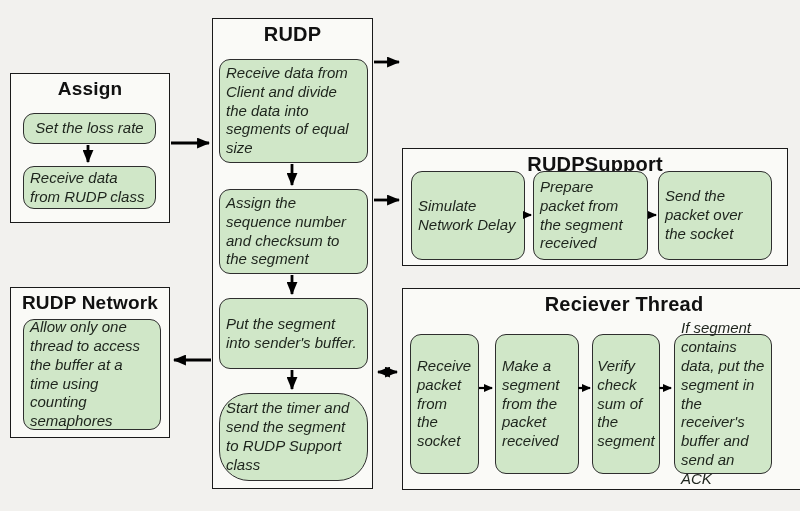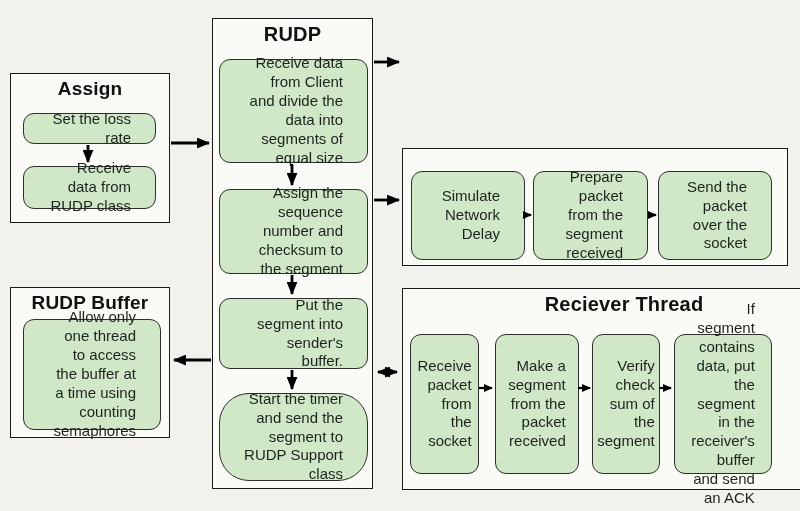--- a/index.html
+++ b/index.html
@@ -26,24 +26,25 @@
     text-align:center;font-weight:bold;color:var(--title);
     font-size:20px;letter-spacing:0.2px;
   }
   .group-title.sm{font-size:19px;}
   .node{
     position:absolute;
     background:var(--node-fill);
     border:1.4px solid var(--node-border);
     border-radius:11px;
     display:flex;align-items:center;justify-content:center;
-    text-align:right;
+    text-align:left;
     color:var(--text);
     font-size:15px;line-height:1.26;
-    padding:4px 24px;
+    padding:4px 6px;
+    font-style:italic;
   }
   svg.wires{position:absolute;left:0;top:0;pointer-events:none;}
   svg.wires line{stroke:var(--arrow);}
   svg.wires .lg{stroke-width:2.8;}
   svg.wires .sm{stroke-width:2.2;}
 </style>
 </head>
 <body>
 
 <div class="stage">
@@ -57,35 +58,36 @@
   <div class="group" style="left:212px;top:18px;width:161px;height:471px;">
     <div class="group-title">RUDP</div>
     <div class="node" style="left:6px;top:40px;width:149px;height:104px;">Receive data from Client and divide the data into segments of equal size</div>
     <div class="node" style="left:6px;top:170px;width:149px;height:85px;">Assign the sequence number and checksum to the segment</div>
     <div class="node" style="left:6px;top:279px;width:149px;height:71px;">Put the segment into sender's buffer.</div>
     <div class="node" style="left:6px;top:374px;width:149px;height:88px;border-radius:30px;">Start the timer and send the segment to RUDP Support class</div>
   </div>
 
 
   <div class="group" style="left:402px;top:148px;width:386px;height:118px;">
+    <div class="group-title">RUDPSupport</div>
     <div class="node" style="left:8px;top:22px;width:114px;height:89px;">Simulate Network Delay</div>
     <div class="node" style="left:130px;top:22px;width:115px;height:89px;">Prepare packet from the segment received</div>
     <div class="node" style="left:255px;top:22px;width:114px;height:89px;">Send the packet over the socket</div>
   </div>
 
   <div class="group" style="left:402px;top:288px;width:444px;height:202px;">
     <div class="group-title">Reciever Thread</div>
     <div class="node" style="left:7px;top:45px;width:69px;height:140px;">Receive packet from the socket</div>
     <div class="node" style="left:92px;top:45px;width:84px;height:140px;">Make a segment from the packet received</div>
     <div class="node" style="left:189px;top:45px;width:68px;height:140px;">Verify check sum of the segment</div>
     <div class="node" style="left:271px;top:45px;width:98px;height:140px;">If segment contains data, put the segment in the receiver's buffer and send an ACK</div>
   </div>
 
   <div class="group" style="left:10px;top:287px;width:160px;height:151px;">
-    <div class="group-title sm">RUDP Buffer</div>
+    <div class="group-title sm">RUDP Network</div>
     <div class="node" style="left:12px;top:31px;width:138px;height:111px;">Allow only one thread to access the buffer at a time using counting semaphores</div>
   </div>
 
   <svg class="wires" width="800" height="511" viewBox="0 0 800 511">
     <defs>
       <marker id="head-lg" viewBox="0 0 12 10" markerWidth="13" markerHeight="11" refX="11" refY="5" orient="auto-start-reverse" markerUnits="userSpaceOnUse">
         <path d="M0,0 L12,5 L0,10 Z" fill="#000"></path>
       </marker>
       <marker id="head-sm" viewBox="0 0 9 8" markerWidth="9" markerHeight="8" refX="8" refY="4" orient="auto-start-reverse" markerUnits="userSpaceOnUse">
         <path d="M0,0 L9,4 L0,8 Z" fill="#000"></path>

